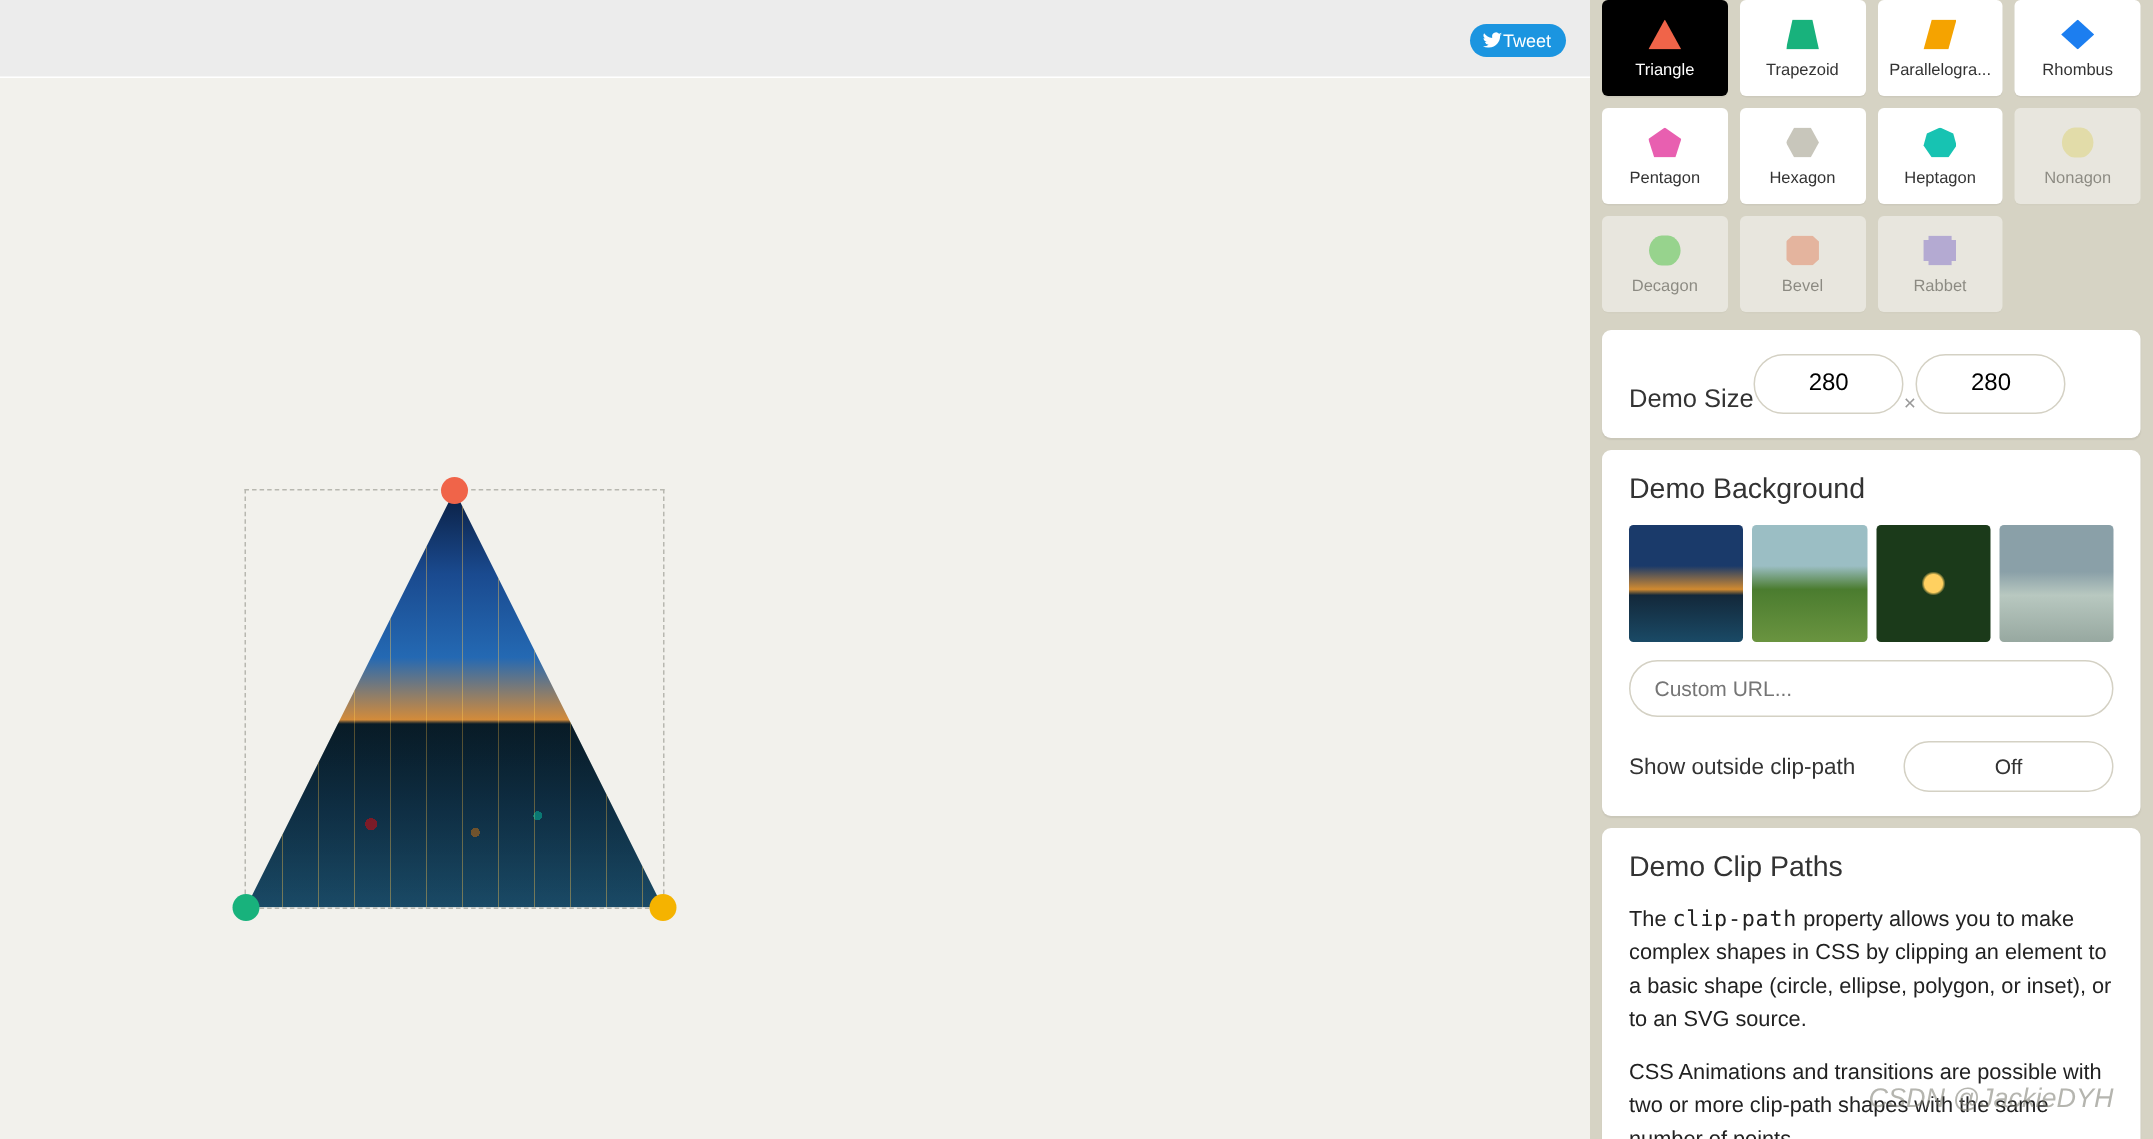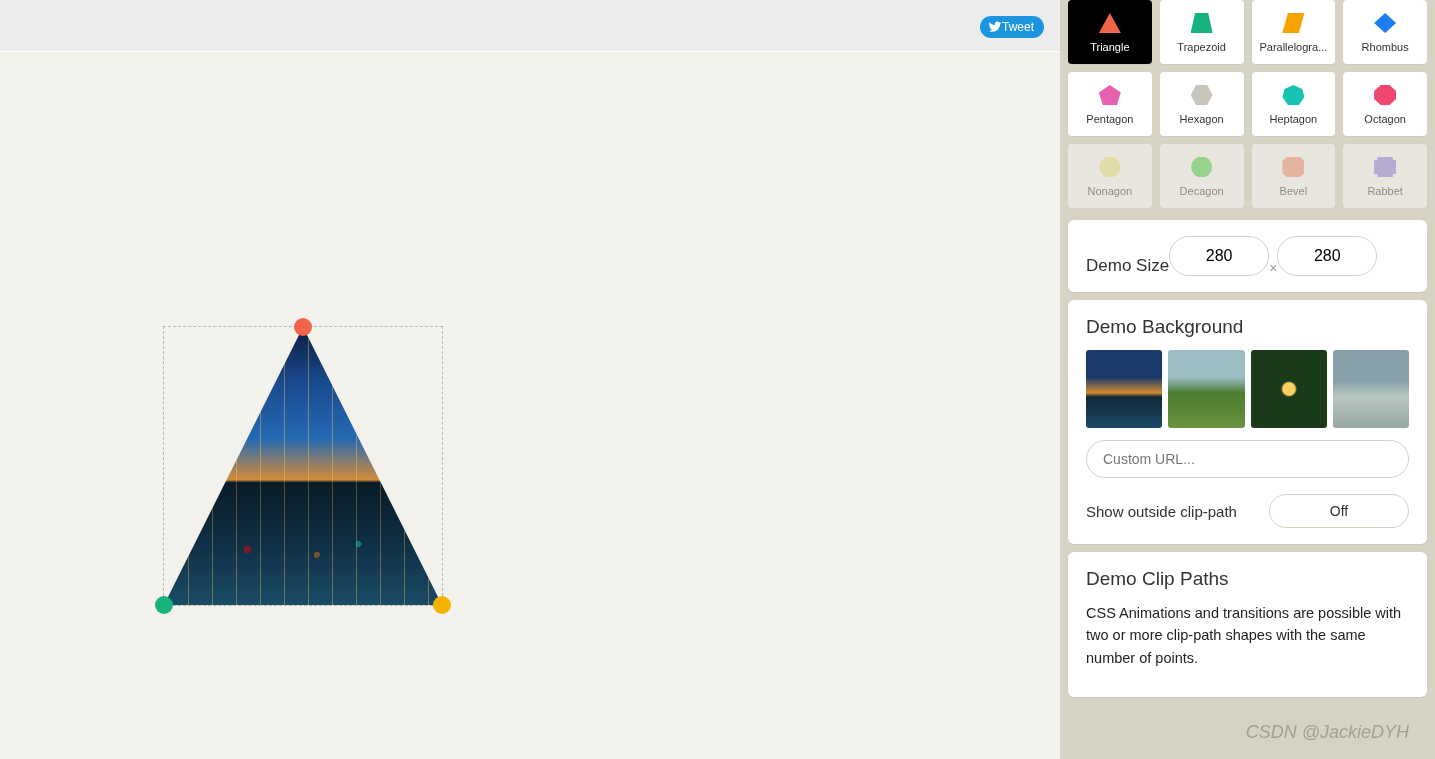--- a/index.html
+++ b/index.html
@@ -234,26 +234,20 @@
           <div style="width: 22px; height: 20px; background: rgb(200, 198, 187); clip-path: polygon(25% 0px, 75% 0px, 100% 50%, 75% 100%, 25% 100%, 0px 50%);"></div>
         </div>
         <span style="max-width: 76px; overflow: hidden; text-overflow: ellipsis;">Hexagon</span>
       </div>
       <div class="shape-card">
         <div class="shape-glyph">
           <div style="width: 22px; height: 20px; background: rgb(23, 195, 178); clip-path: polygon(50% 0px, 90% 20%, 100% 60%, 75% 100%, 25% 100%, 0px 60%, 10% 20%);"></div>
         </div>
         <span style="max-width: 76px; overflow: hidden; text-overflow: ellipsis;">Heptagon</span>
       </div>
-      <div class="shape-card">
-        <div class="shape-glyph">
-          <div style="width: 22px; height: 20px; background: rgb(239, 71, 111); clip-path: polygon(30% 0px, 70% 0px, 100% 30%, 100% 70%, 70% 100%, 30% 100%, 0px 70%, 0px 30%);"></div>
-        </div>
-        <span style="max-width: 76px; overflow: hidden; text-overflow: ellipsis;">Octagon</span>
-      </div>
       <div class="shape-card faded">
         <div class="shape-glyph">
           <div style="width: 22px; height: 20px; background: rgb(242, 233, 138); clip-path: circle(50%);"></div>
         </div>
         <span style="max-width: 76px; overflow: hidden; text-overflow: ellipsis;">Nonagon</span>
       </div>
       <div class="shape-card faded">
         <div class="shape-glyph">
           <div style="width: 22px; height: 20px; background: rgb(75, 211, 75); clip-path: circle(50%);"></div>
         </div>
@@ -294,18 +288,21 @@
     <div class="toggle-row">
       <span>Show outside clip-path</span>
       <div class="toggle">
         <span>Off</span>
       </div>
     </div>
   </div>
 
   <div class="panel about">
     <h4>Demo Clip Paths</h4>
+    <p>
+      <span>The </span><code class="cp">clip-path</code><span> property allows you to make complex shapes in CSS by clipping an element to a basic shape (circle, ellipse, polygon, or inset), or to an SVG source.</span>
+    </p>
     <p>CSS Animations and transitions are possible with two or more clip-path shapes with the same number of points.</p>
   </div>
 
 </div>
 
 <div class="watermark">CSDN @JackieDYH</div>
 
 </body></html>

